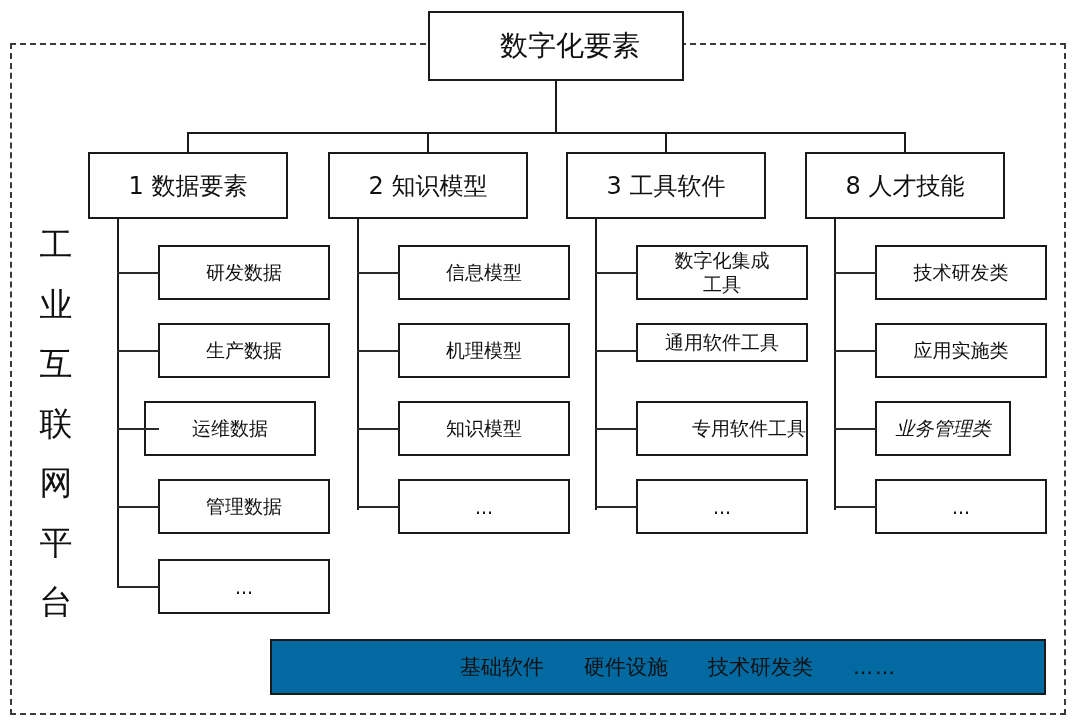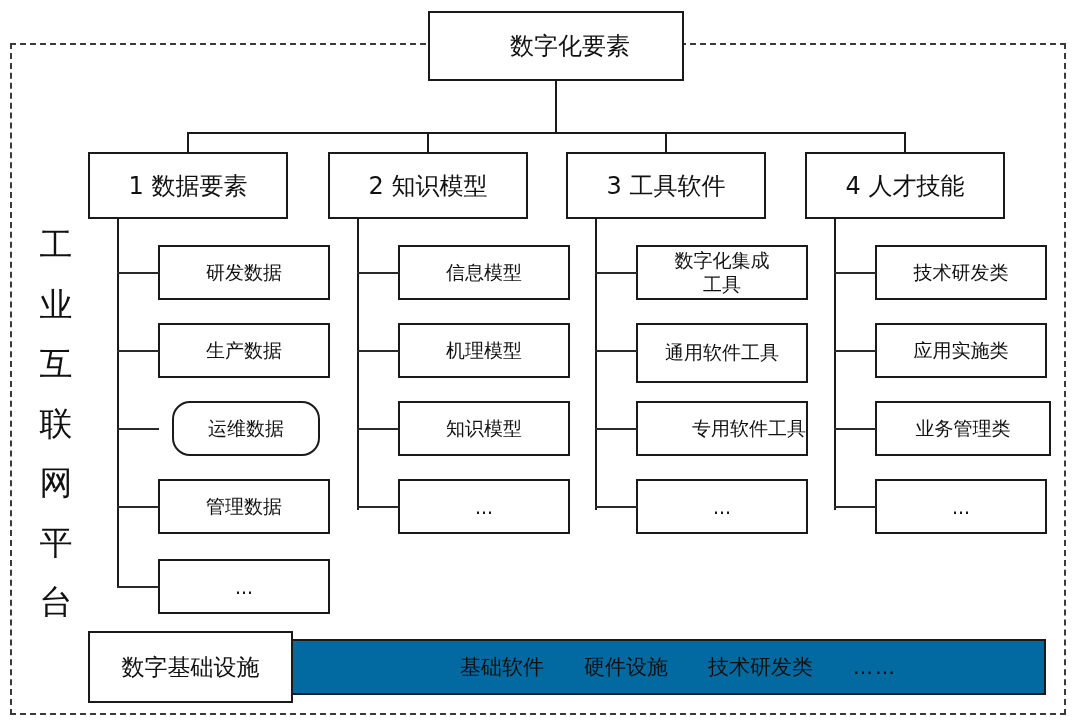--- a/index.html
+++ b/index.html
@@ -50,21 +50,21 @@
     position:absolute;
     box-sizing:border-box;
     background:#ffffff;
     border:2.6px solid #1a1a1a;
     display:flex;
     align-items:center;
     justify-content:center;
     text-align:center;
     color:#111;
   }
-  .box-root{font-size:24px;padding-left:28px;}
+  .box-root{font-size:28px;padding-left:28px;}
   .box-cat{font-size:24px;}
   .box-sub{font-size:19px;border-width:2.4px;}
   .box-sub.two-line{line-height:1.25;}
   .box-infra{font-size:23px;border-width:2.6px;z-index:4;}
 
   .bar{
     position:absolute;
     box-sizing:border-box;
     background:#0369a1;
     border:2.2px solid #1a1a1a;
@@ -121,37 +121,37 @@
   <div class="box box-cat" style="left:88px;top:152px;width:200px;height:67px;">
     <span>1 数据要素</span>
   </div>
   <div class="box box-cat" style="left:328px;top:152px;width:200px;height:67px;">
     <span>2 知识模型</span>
   </div>
   <div class="box box-cat" style="left:566px;top:152px;width:200px;height:67px;">
     <span>3 工具软件</span>
   </div>
   <div class="box box-cat" style="left:805px;top:152px;width:200px;height:67px;">
-    <span>4 人才技能</span>
+    <span>8 人才技能</span>
   </div>
 
   <div class="ln ln-v" style="left:117px;top:219px;height:369px;"></div>
   <div class="ln ln-h ln-thin" style="left:117px;top:272px;width:42px;"></div>
   <div class="ln ln-h ln-thin" style="left:117px;top:350px;width:42px;"></div>
   <div class="ln ln-h ln-thin" style="left:117px;top:428px;width:42px;"></div>
   <div class="ln ln-h ln-thin" style="left:117px;top:506px;width:42px;"></div>
   <div class="ln ln-h ln-thin" style="left:117px;top:586px;width:42px;"></div>
 
   <div class="box box-sub" style="left:158px;top:245px;width:172px;height:55px;">
     <span>研发数据</span>
   </div>
   <div class="box box-sub" style="left:158px;top:323px;width:172px;height:55px;">
     <span>生产数据</span>
   </div>
-  <div class="box box-sub" style="left:172px;top:401px;width:148px;height:55px;border-radius:18px;">
+  <div class="box box-sub" style="left:144px;top:401px;width:172px;height:55px;">
     <span>运维数据</span>
   </div>
   <div class="box box-sub" style="left:158px;top:479px;width:172px;height:55px;align-items:center;">
     <span>管理数据</span>
   </div>
   <div class="box box-sub" style="left:158px;top:559px;width:172px;height:55px;">
     <span>...</span>
   </div>
 
   <div class="ln ln-v" style="left:357px;top:219px;height:291px;"></div>
@@ -175,21 +175,21 @@
 
   <div class="ln ln-v" style="left:595px;top:219px;height:291px;"></div>
   <div class="ln ln-h ln-thin" style="left:595px;top:272px;width:42px;"></div>
   <div class="ln ln-h ln-thin" style="left:595px;top:350px;width:42px;"></div>
   <div class="ln ln-h ln-thin" style="left:595px;top:428px;width:42px;"></div>
   <div class="ln ln-h ln-thin" style="left:595px;top:506px;width:42px;"></div>
 
   <div class="box box-sub two-line" style="left:636px;top:245px;width:172px;height:55px;">
     <span>数字化集成<br>工具</span>
   </div>
-  <div class="box box-sub" style="left:636px;top:323px;width:172px;height:60px;">
+  <div class="box box-sub" style="left:636px;top:323px;width:172px;height:39px;">
     <span>通用软件工具</span>
   </div>
   <div class="box box-sub" style="left:636px;top:401px;width:172px;height:55px;justify-content:flex-end;">
     <span>专用软件工具</span>
   </div>
   <div class="box box-sub" style="left:636px;top:479px;width:172px;height:55px;">
     <span>...</span>
   </div>
 
   <div class="ln ln-v" style="left:834px;top:219px;height:291px;"></div>
@@ -197,33 +197,30 @@
   <div class="ln ln-h ln-thin" style="left:834px;top:350px;width:42px;"></div>
   <div class="ln ln-h ln-thin" style="left:834px;top:428px;width:42px;"></div>
   <div class="ln ln-h ln-thin" style="left:834px;top:506px;width:42px;"></div>
 
   <div class="box box-sub" style="left:875px;top:245px;width:172px;height:55px;">
     <span>技术研发类</span>
   </div>
   <div class="box box-sub" style="left:875px;top:323px;width:172px;height:55px;">
     <span>应用实施类</span>
   </div>
-  <div class="box box-sub" style="left:875px;top:401px;width:176px;height:55px;">
+  <div class="box box-sub" style="left:875px;top:401px;width:136px;height:55px;font-style:italic;">
     <span>业务管理类</span>
   </div>
   <div class="box box-sub" style="left:875px;top:479px;width:172px;height:55px;">
     <span>...</span>
   </div>
 
   <div class="bar" style="left:270px;top:639px;width:776px;height:56px;">
     <div class="bar-items">
       <span>基础软件</span>
       <span>硬件设施</span>
       <span>技术研发类</span>
       <span class="ell">……</span>
     </div>
   </div>
 
-  <div class="box box-infra" style="left:88px;top:631px;width:205px;height:72px;">
-    <span>数字基础设施</span>
-  </div>
 
 </div>
 
 </body></html>

